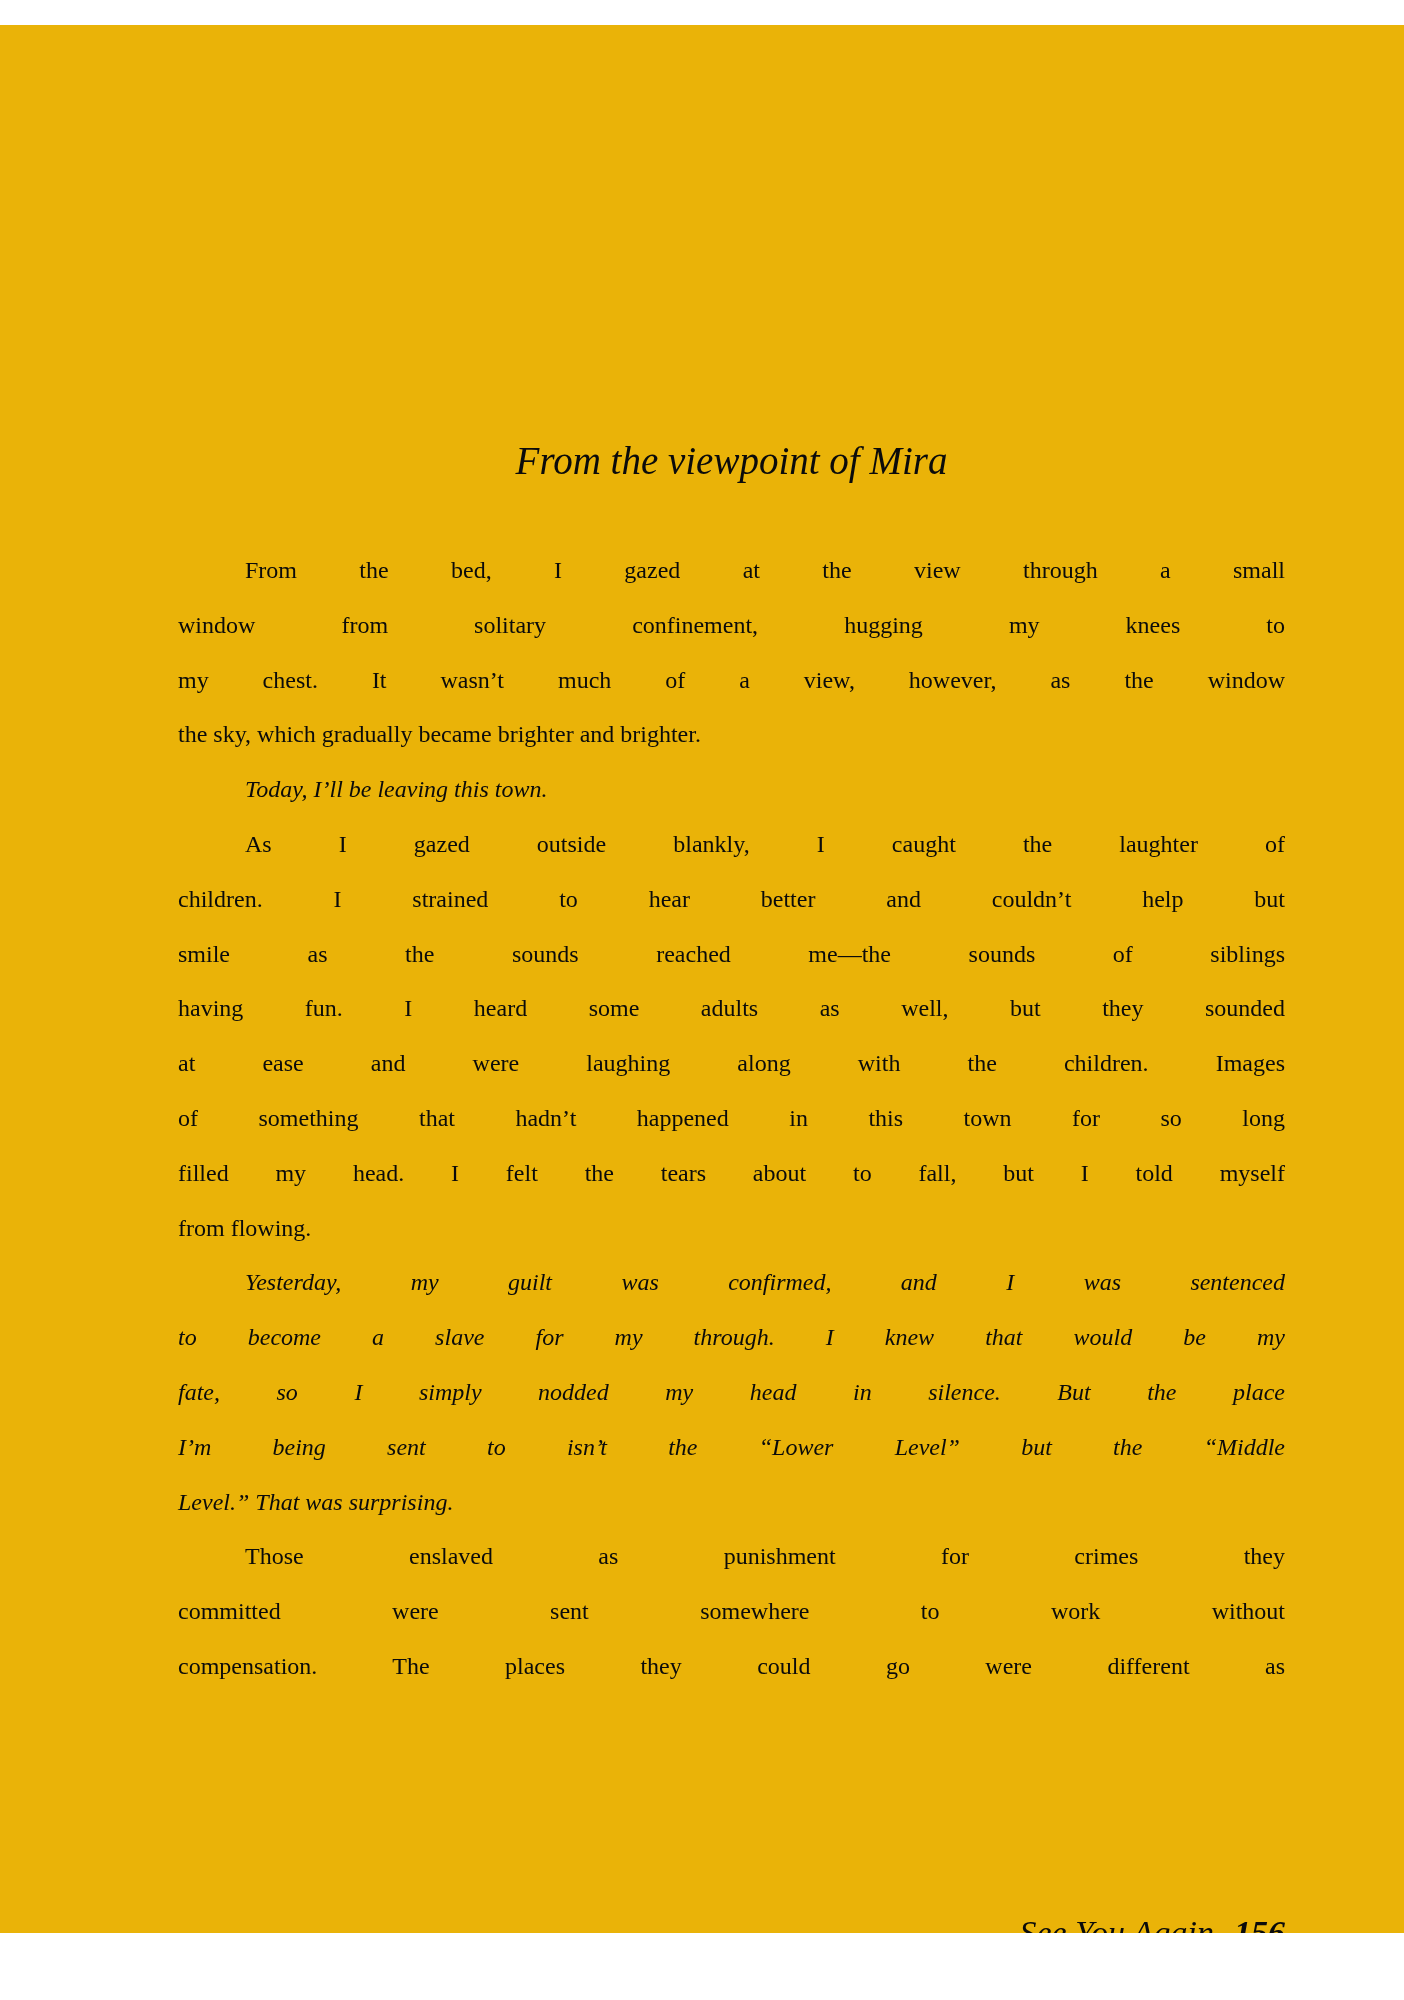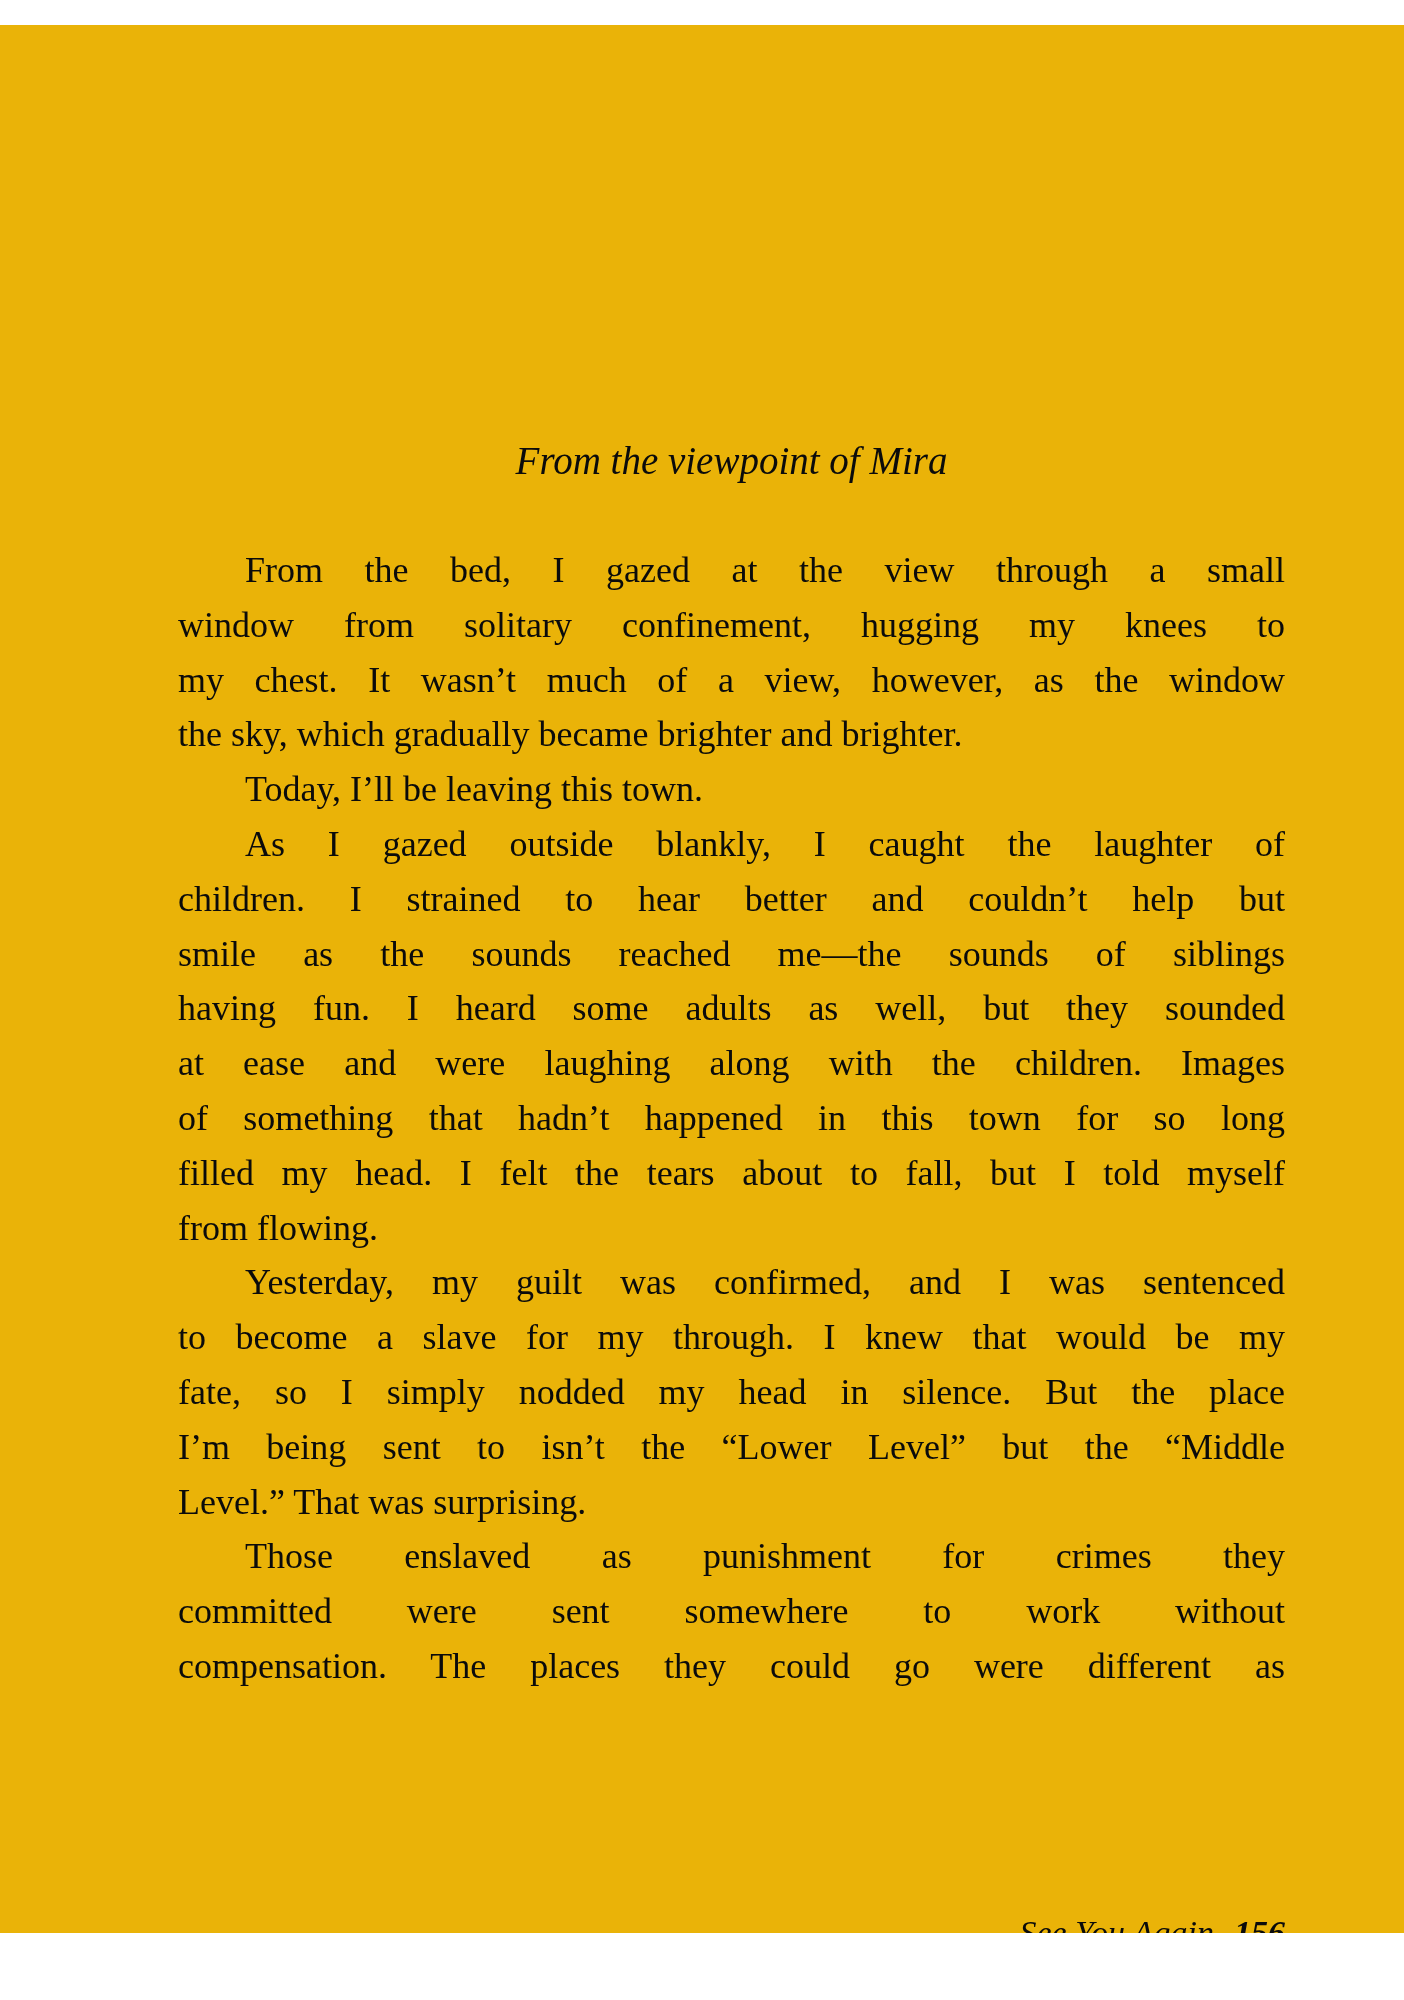--- a/index.html
+++ b/index.html
@@ -24,34 +24,35 @@
   }
   .chapter-heading {
     font-style: italic;
     font-size: 39px;
     line-height: 55px;
     text-align: center;
     margin: 0 0 55px 0;
     white-space: nowrap;
   }
   .page-text {
-    font-size: 36px;
+    font-size: 24px;
     line-height: 54.8px;
   }
   .text-line {
     text-align: justify;
     text-align-last: justify;
   }
   .text-line.last {
     text-align-last: left;
   }
   .text-line.first {
     text-indent: 67px;
   }
   .text-line.italic {
+    font-style: italic;
   }
   .running-footer {
     position: absolute;
     left: 178px; top: 1880px;
     width: 1107px;
     font-size: 34px;
     line-height: 55px;
     text-align: right;
     font-style: italic;
   }

